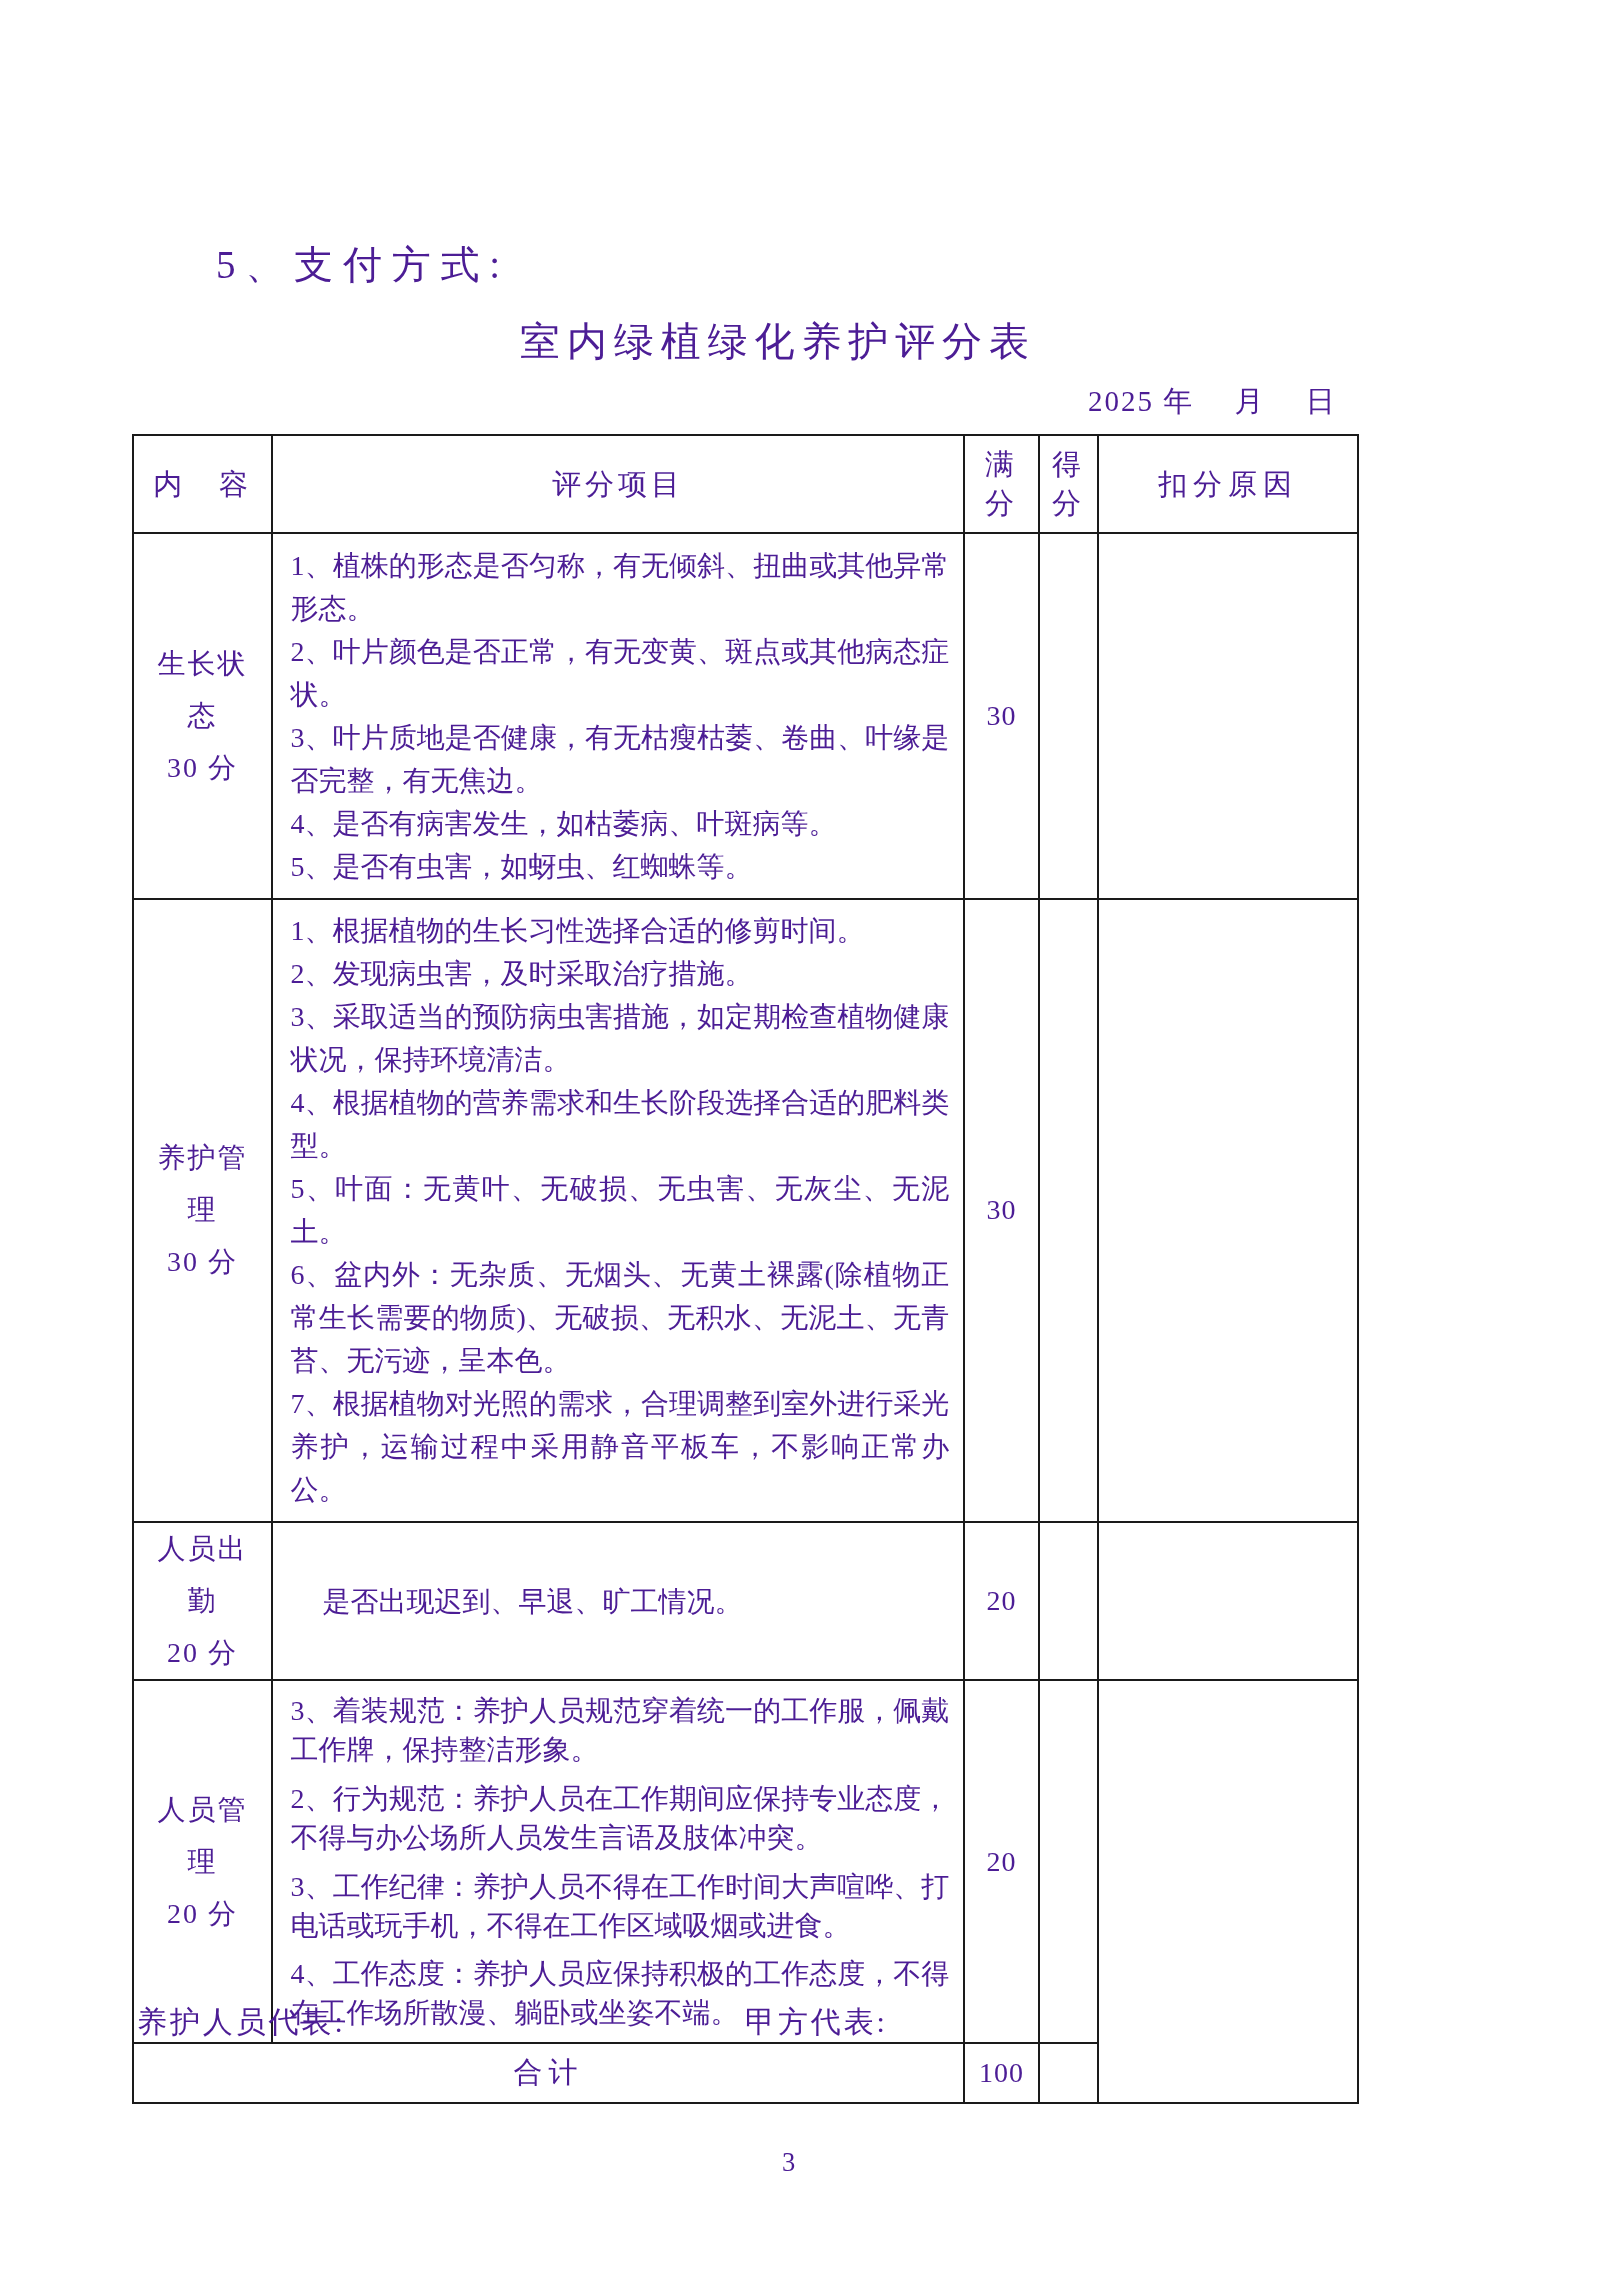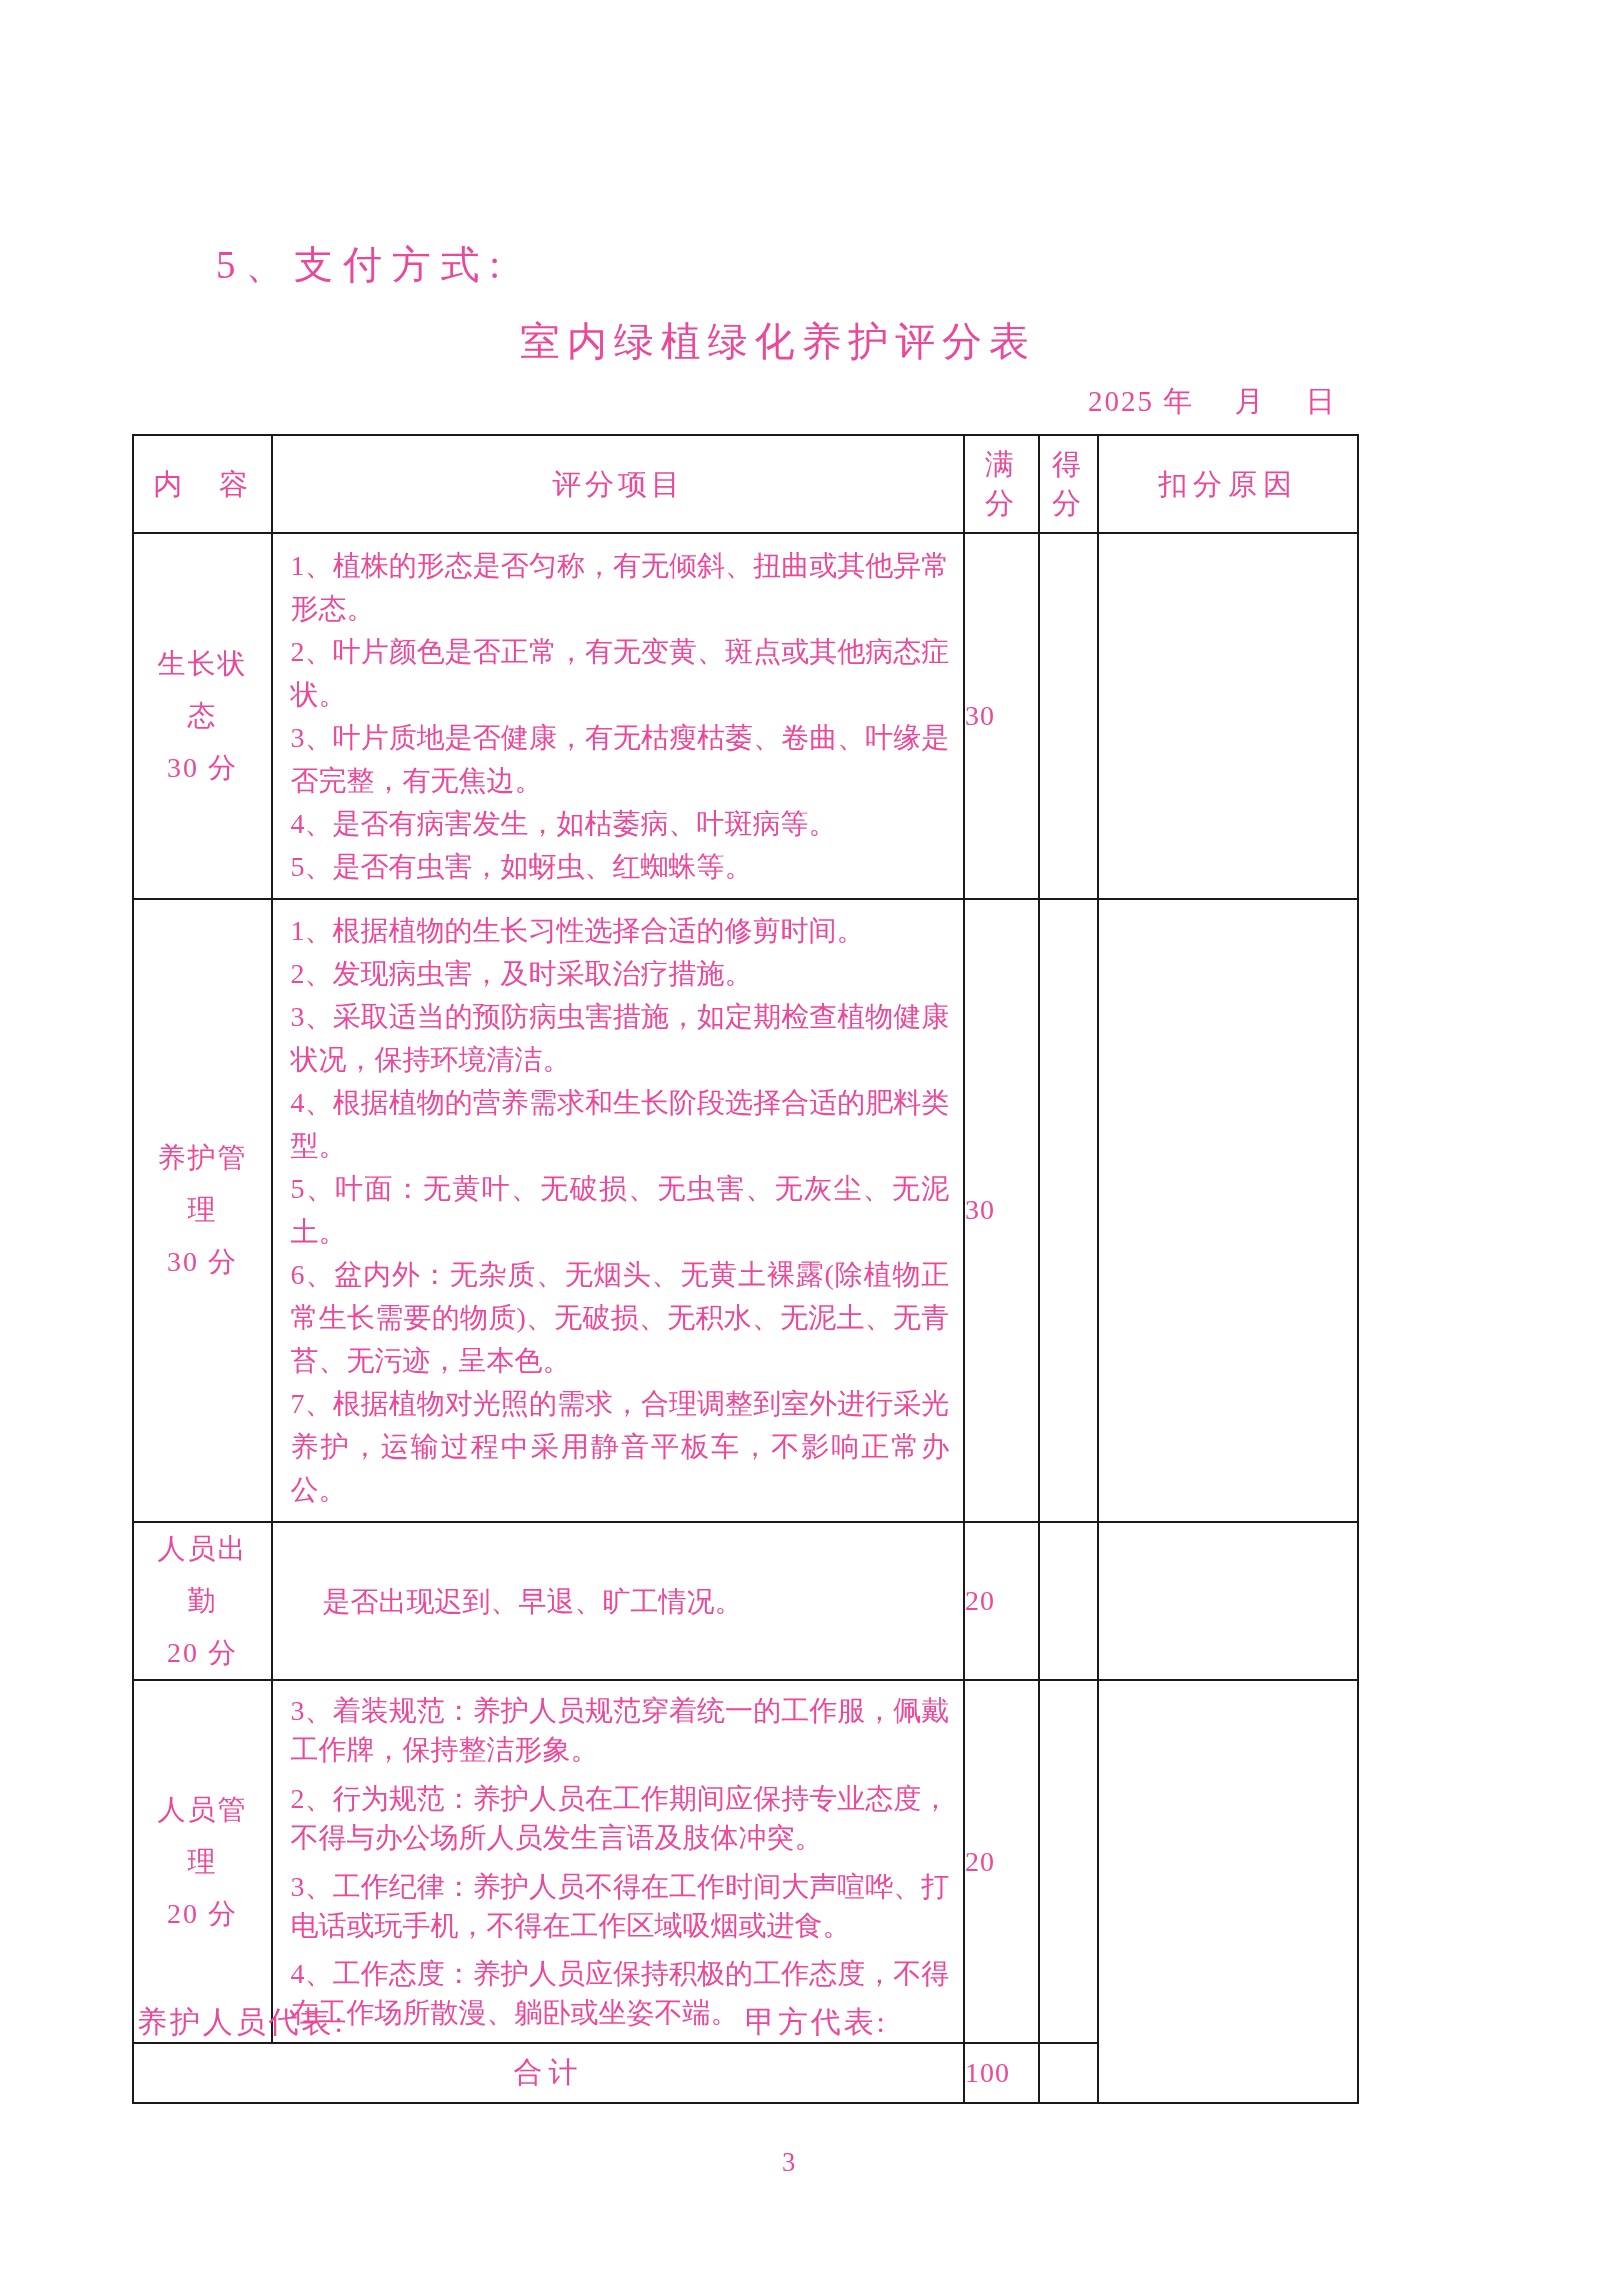--- a/index.html
+++ b/index.html
@@ -2,21 +2,21 @@
 <html><head>
 <meta charset="utf-8">
 <style>
   html,body { margin:0; padding:0; background:#e8e8e8; }
   .page {
     position:relative;
     width:1623px; height:2292px;
     margin:0 auto;
     background:#ffffff;
     font-family:"Liberation Serif","DejaVu Serif",serif;
-    color:#ec4899;
+    color:#4c1d95;
     overflow:hidden;
   }
   .section-heading {
     position:absolute; left:216px; top:238px;
     font-size:39px; letter-spacing:9.8px; white-space:nowrap;
   }
   .doc-title {
     position:absolute; left:520px; top:314px;
     font-size:40px; letter-spacing:6.9px; white-space:nowrap;
   }
@@ -58,21 +58,21 @@
   }
   td.items { padding:9.8px 13.7px 9.8px 17.6px; }
   td.items .item {
     font-size:28px; line-height:43px;
     text-align:justify; text-justify:inter-ideograph;
   }
   td.items.spaced .item { line-height:39px; margin-bottom:9.8px; }
   td.items.spaced .item:last-child { margin-bottom:0; }
   td.items.single-line .item { line-height:39px;margin-left:32px; }
   td.num {
-    text-align:left; font-size:28px; letter-spacing:1px;
+    text-align:center; font-size:28px; letter-spacing:1px;
   }
   td.reason { }
   td.total-label {
     text-align:center; font-size:29px; letter-spacing:5.9px;
   }
   .sig {
     position:absolute; top:2002px;
     font-size:30px; letter-spacing:2.9px; white-space:nowrap;
   }
   .sig-left  { left:137px; }

